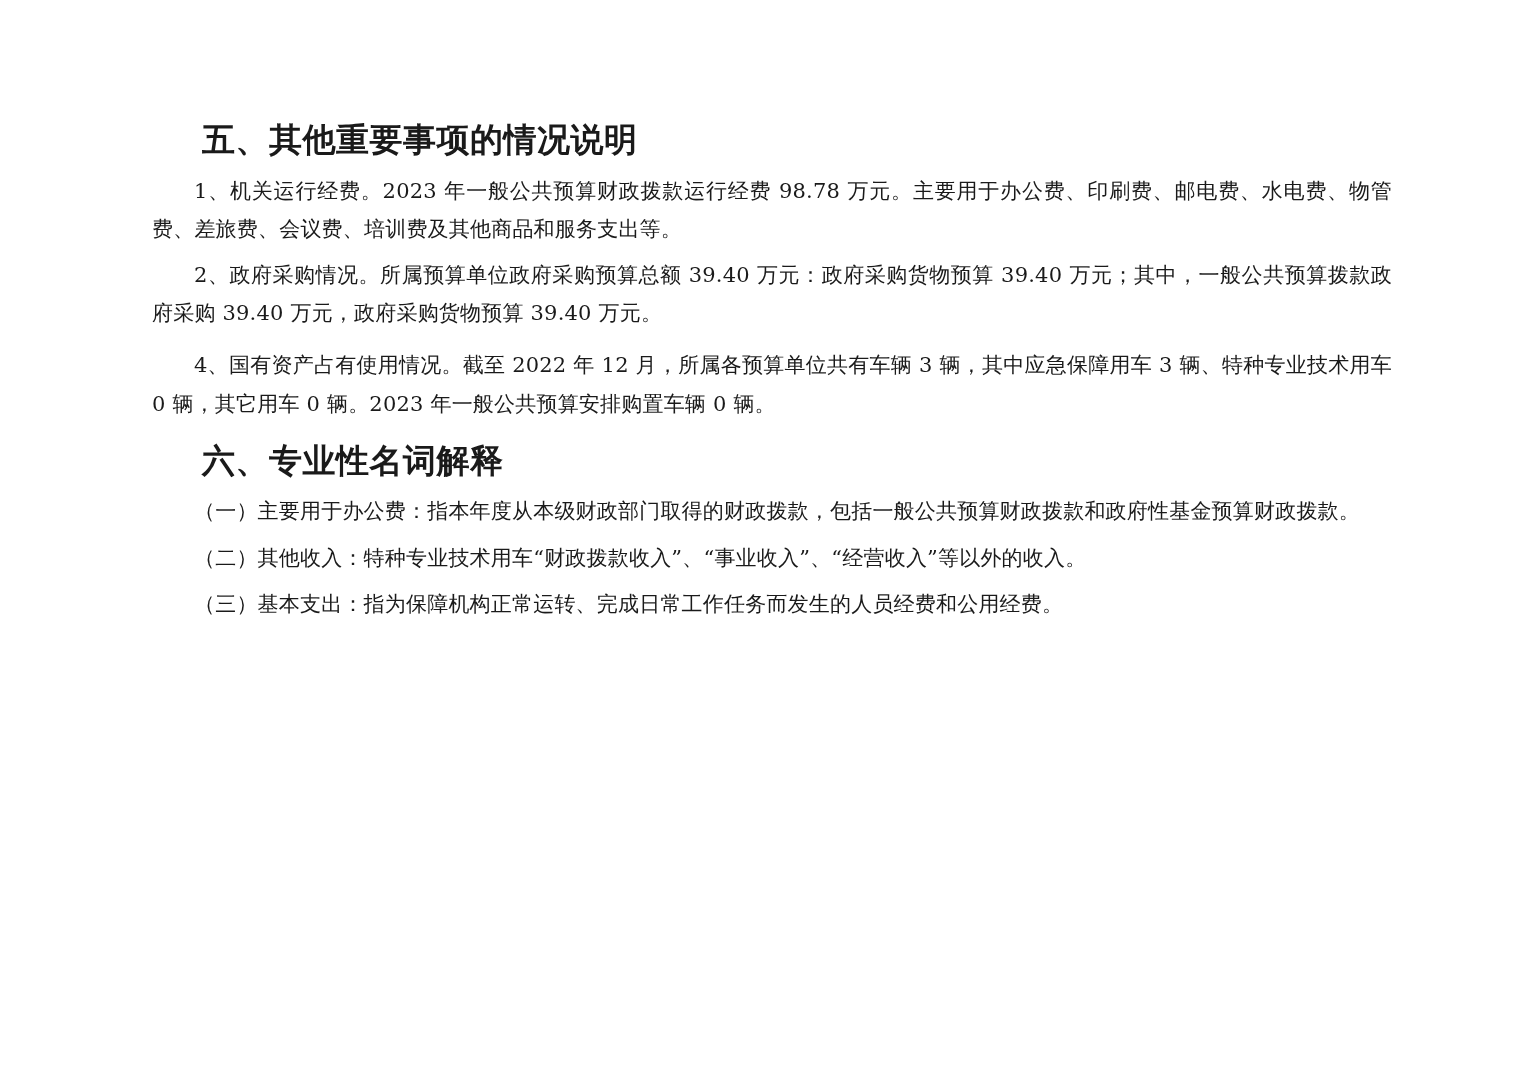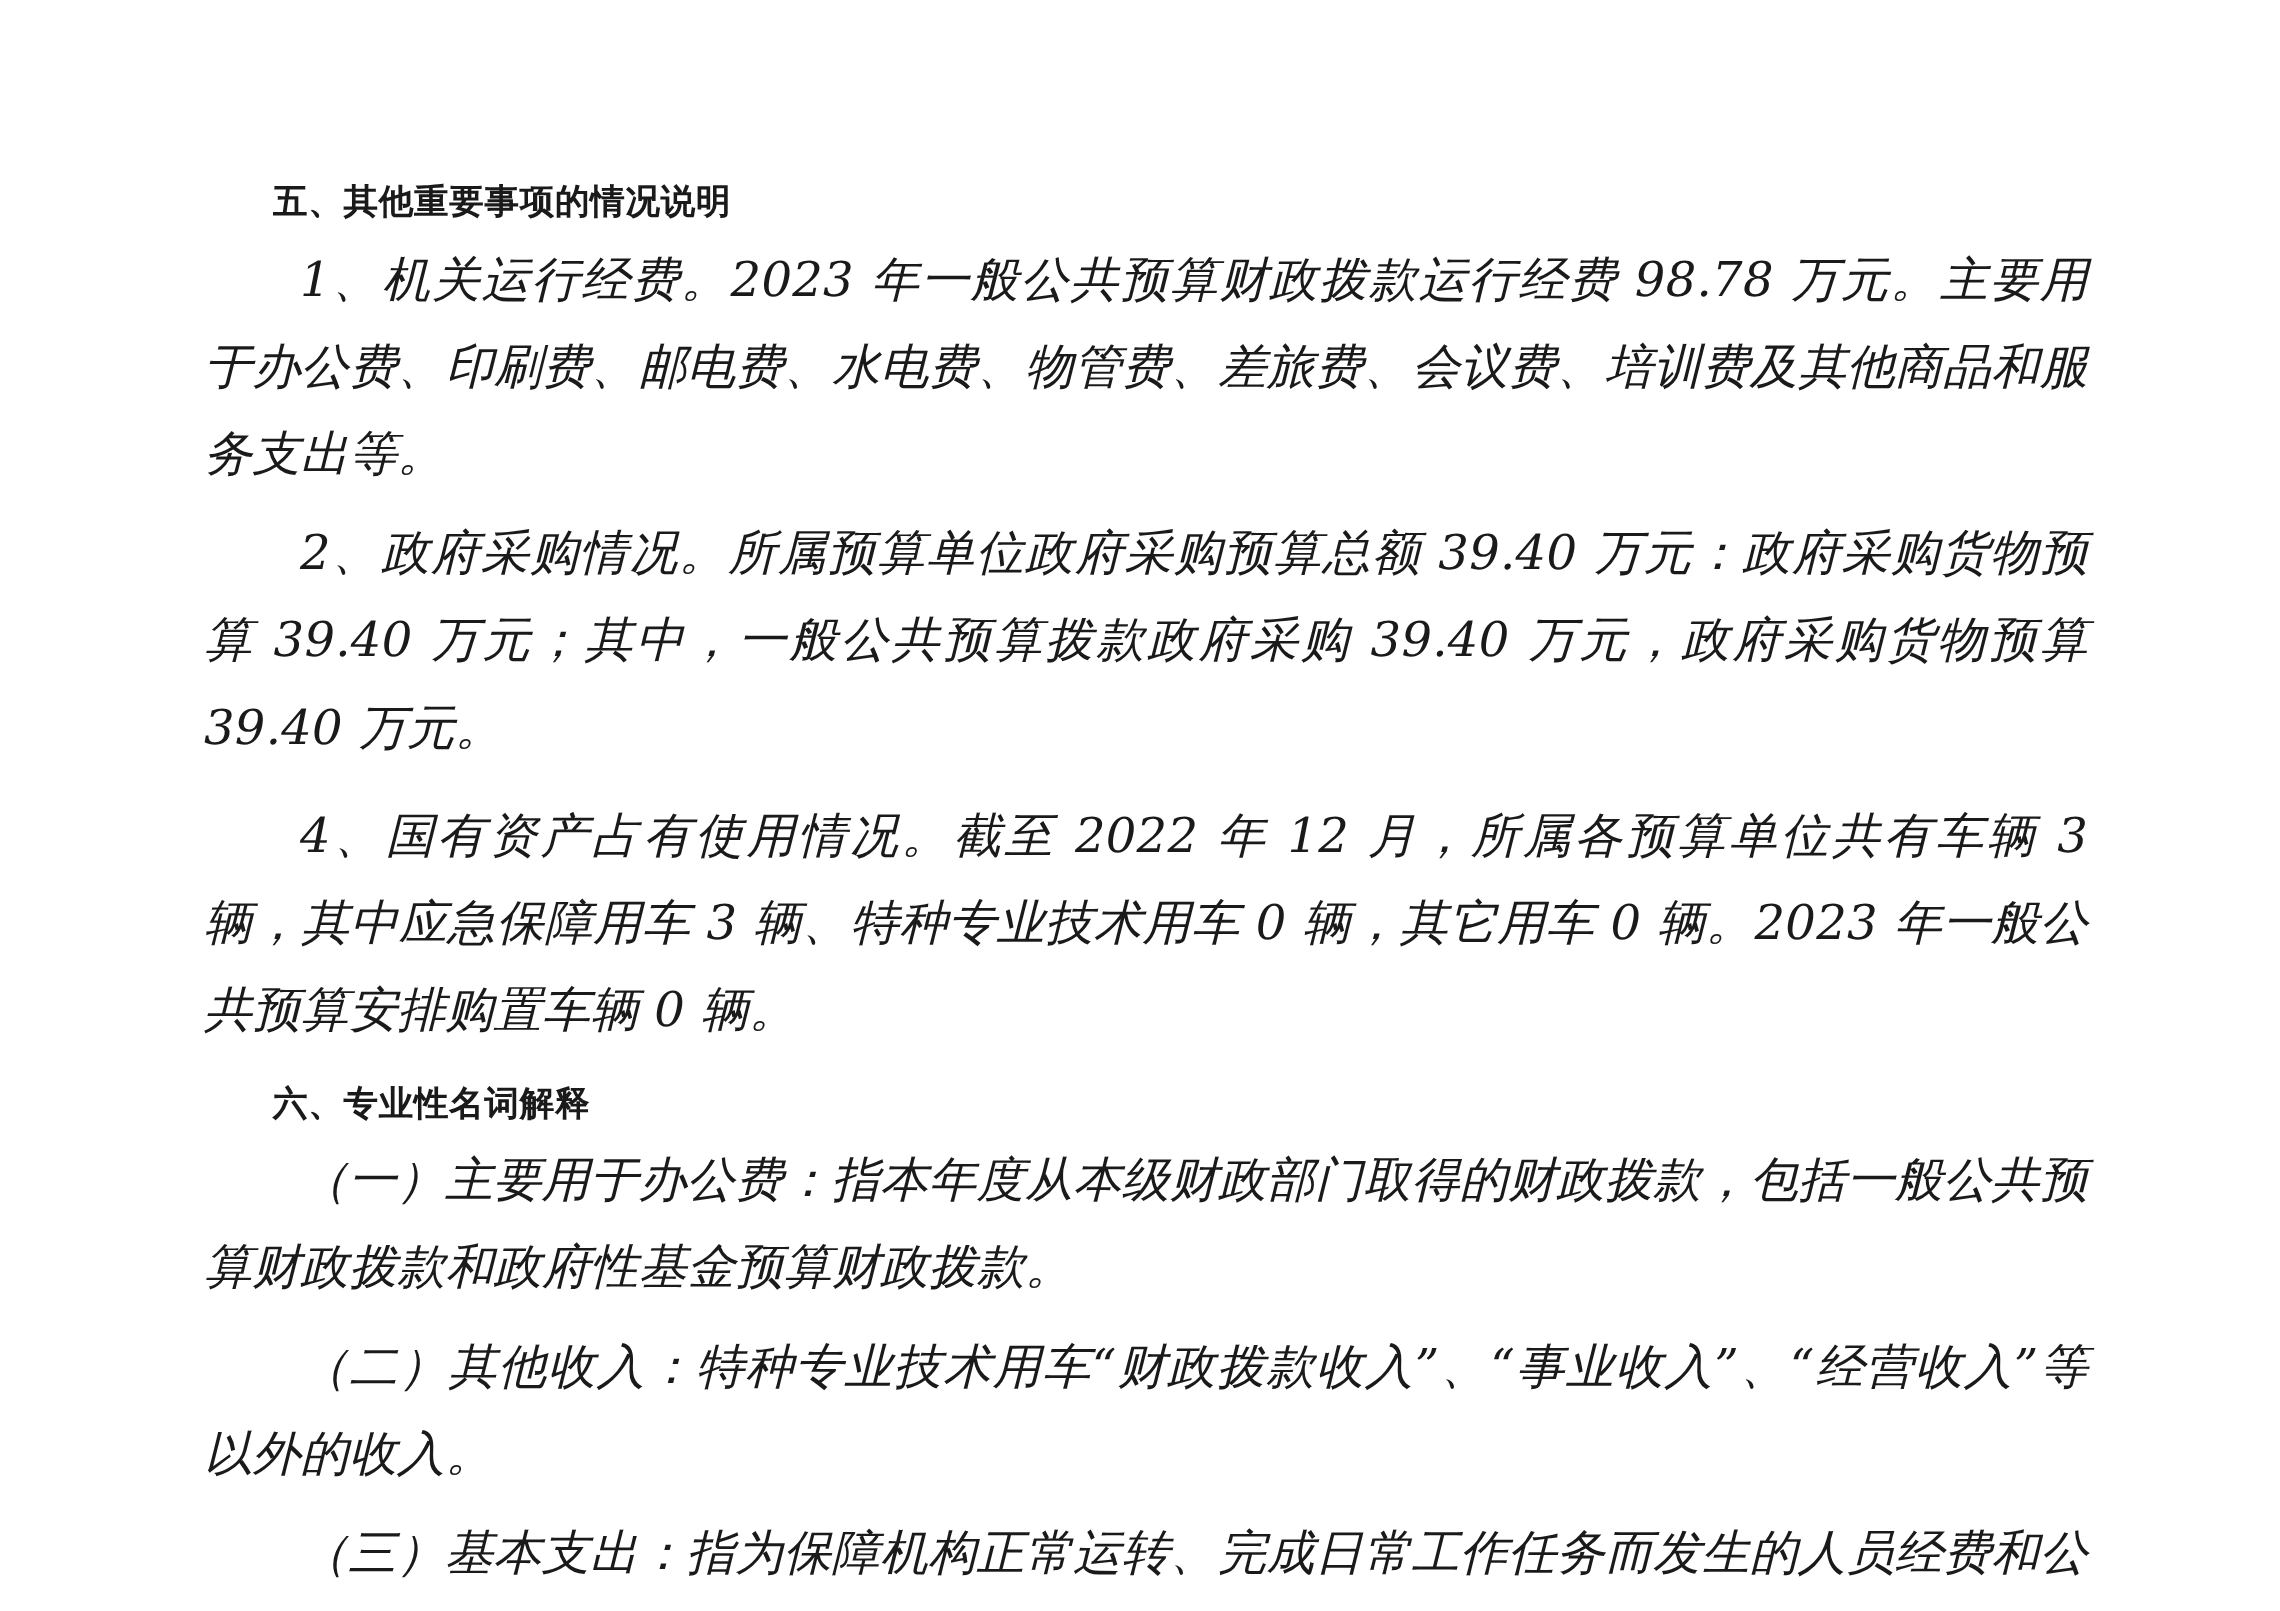--- a/index.html
+++ b/index.html
@@ -18,36 +18,36 @@
     position: relative;
     width: 1520px;
     height: 1074px;
     box-sizing: border-box;
     padding: 118px 128px 40px 136px;
   }
   .doc-body {
     width: 1256px;
   }
   h2.section-heading {
-    font-size: 23px;
+    font-size: 33px;
     font-weight: bold;
     line-height: 1.5;
     margin: 0 0 4px 0;
     text-indent: 2em;
     letter-spacing: 0.5px;
+    font-family: Liberation Mono, monospace;
   }
   p.para {
-    font-size: 32px;
+    font-size: 21px;
     line-height: 1.82;
-    margin: 0 0 2px 0;
+    margin: 0 0 2px 16px;
     text-indent: 2em;
     text-align: justify;
     text-justify: inter-ideograph;
     letter-spacing: 0.2px;
-    font-style: italic;
   }
   .spacer-sm { height: 6px; }
   .spacer-md { height: 14px; }
 </style>
 </head>
 <body>
 
 <div class="page">
   <div class="doc-body">
 

